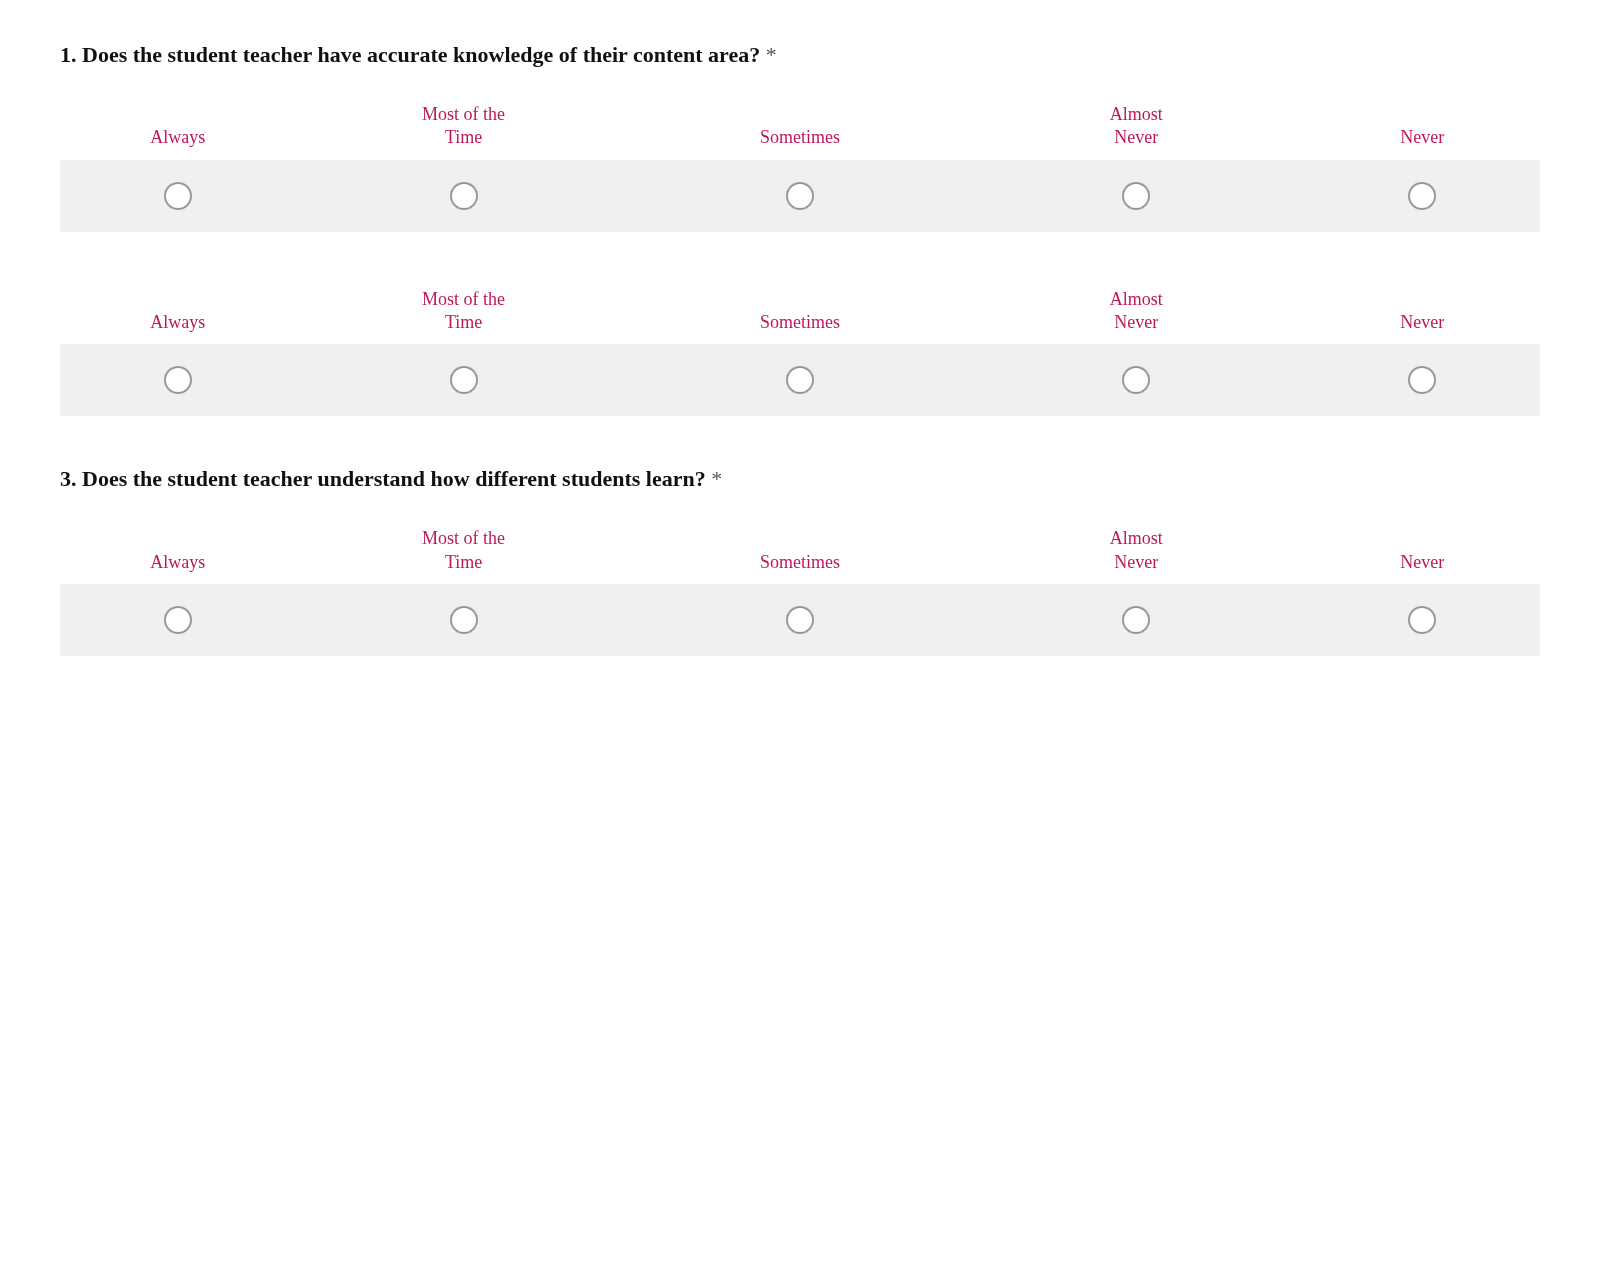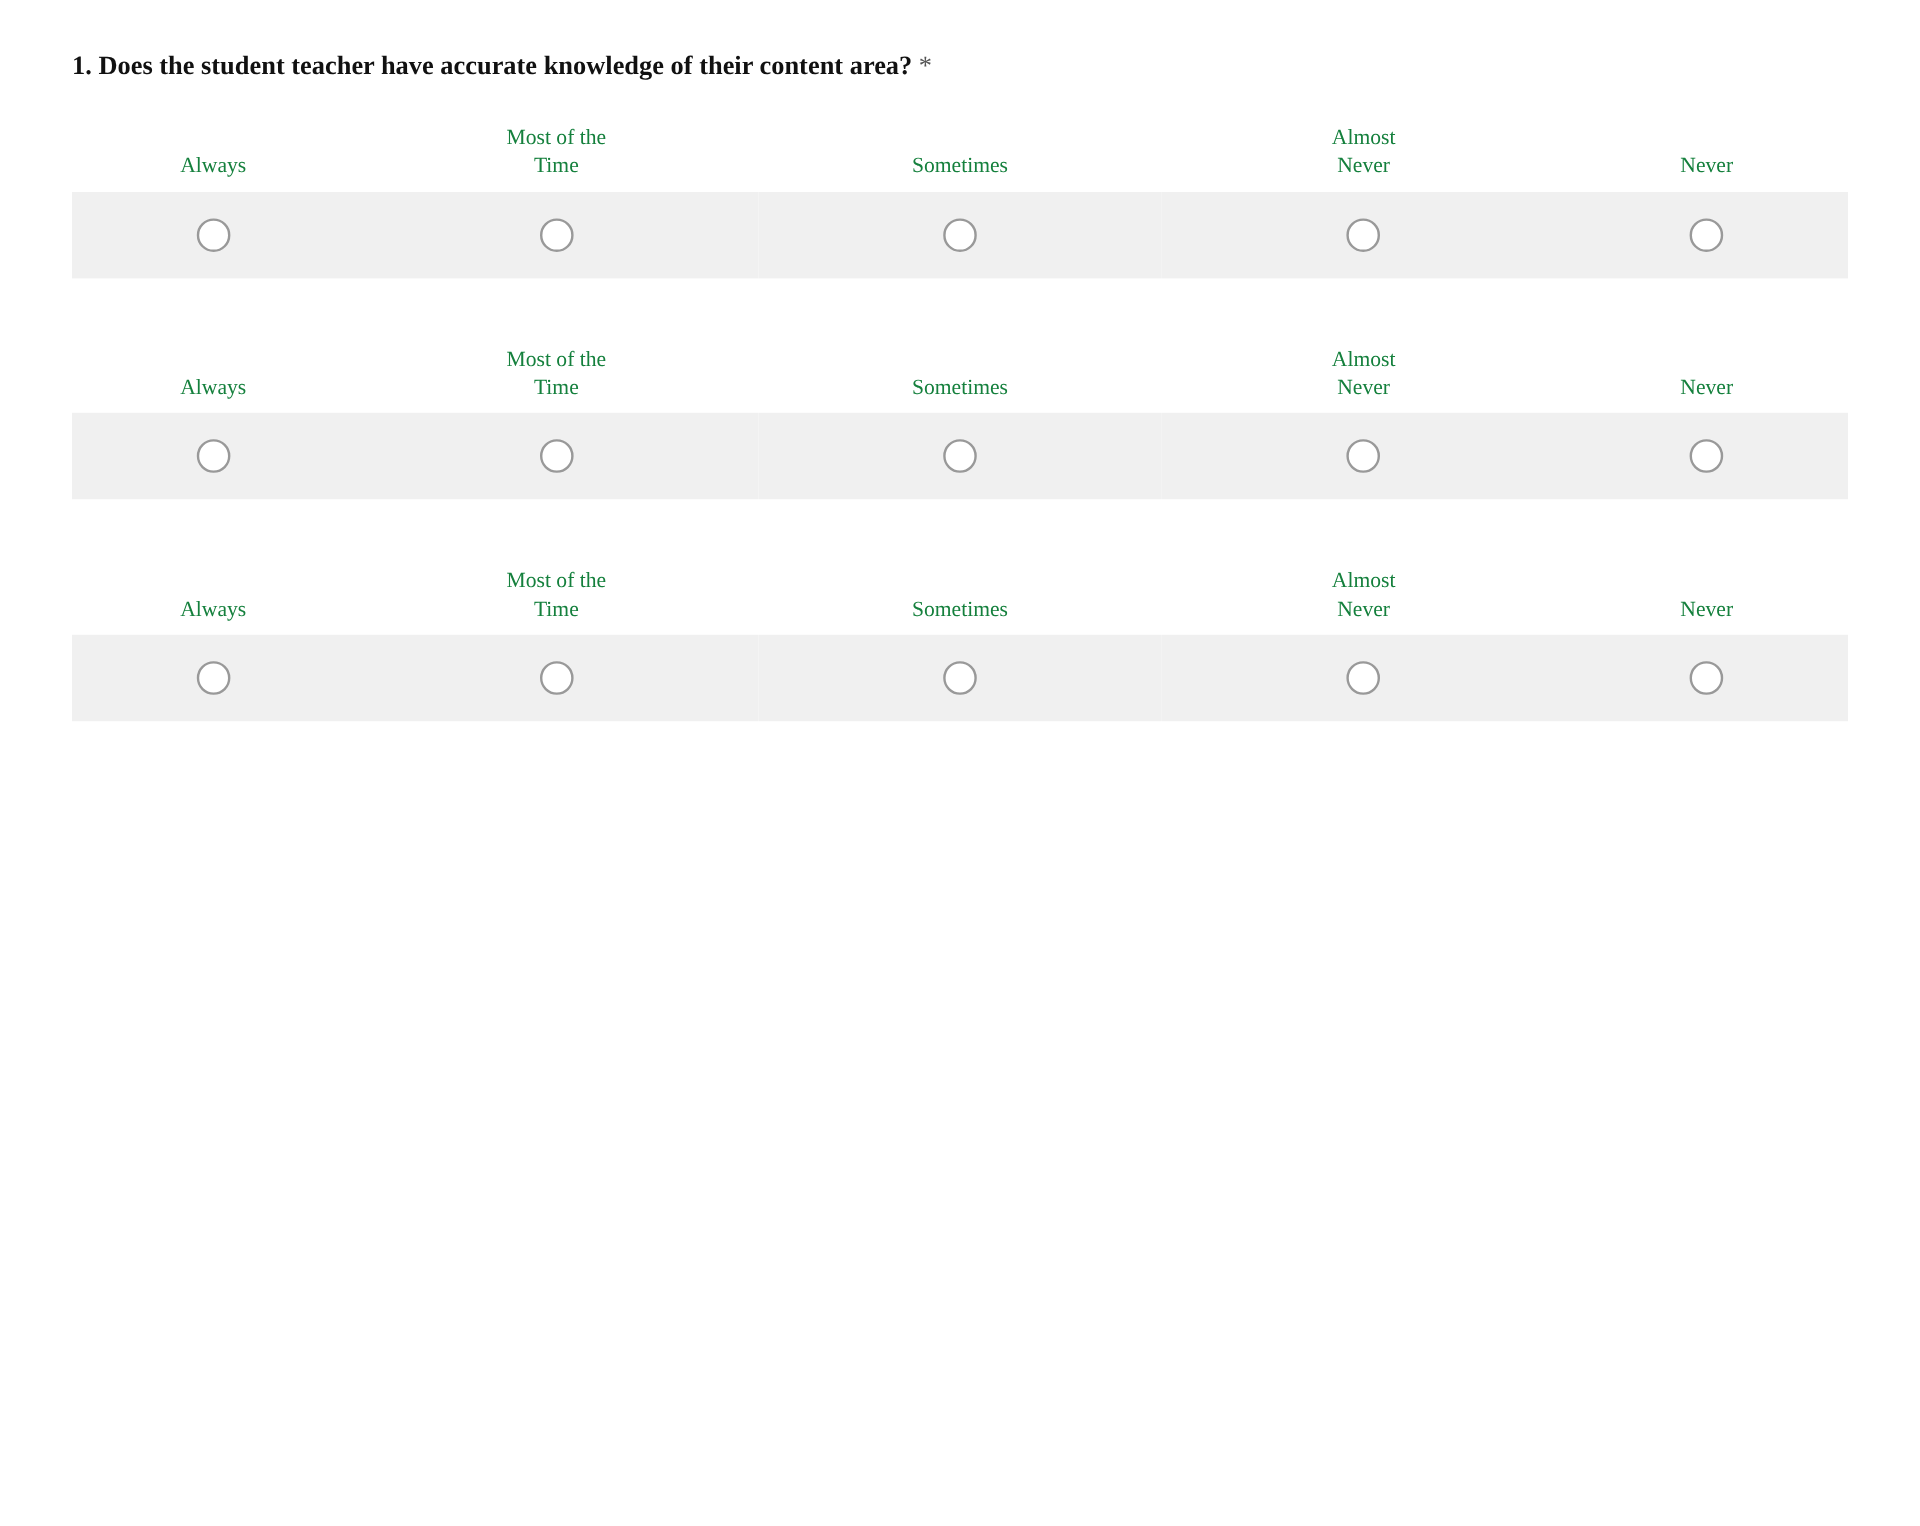--- a/index.html
+++ b/index.html
@@ -36,21 +36,21 @@
     .rating-table {
       width: 100%;
       border-collapse: collapse;
     }
 
     .rating-table .header-row td {
       text-align: center;
       vertical-align: bottom;
       padding: 8px 10px 10px 10px;
       font-size: 18px;
-      color: #15803d;
+      color: #be185d;
       line-height: 1.3;
       font-family: Georgia, serif;
     }
 
     .rating-table .header-row td:first-child {
       text-align: center;
     }
 
     .rating-table .radio-row {
       background-color: #f0f0f0;
@@ -155,20 +155,23 @@
       </td>
       <td>
         <span class="radio-circle"></span>
       </td>
     </tr>
   </tbody>
     </table>
 </div>
 
 <div class="question-block">
+  <div class="question-text">
+    3. Does the student teacher understand how different students learn? <span class="required">*</span>
+  </div>
   <table class="rating-table">
     <colgroup>
       <col class="col-always">
       <col class="col-most">
       <col class="col-sometimes">
       <col class="col-almost-never">
       <col class="col-never">
     </colgroup>
     <tbody>
         <tr class="header-row">

